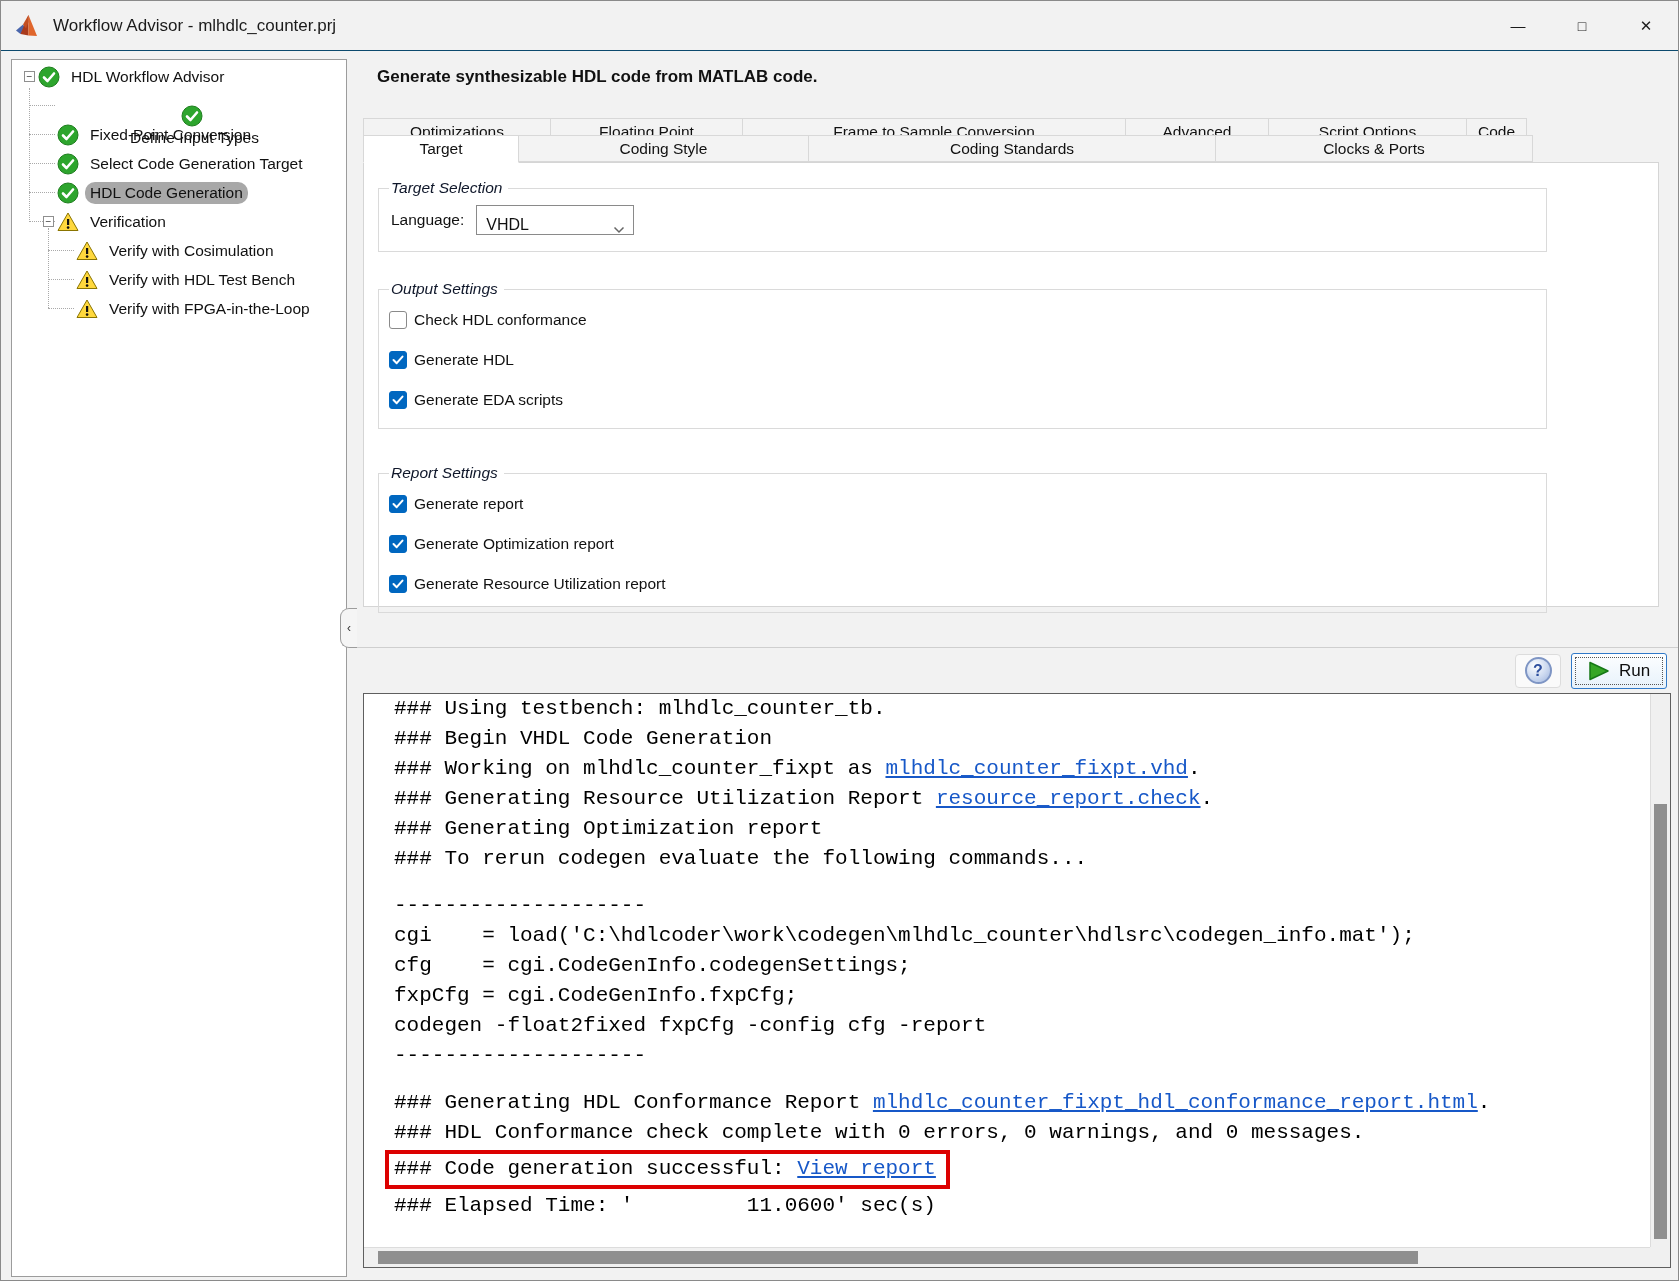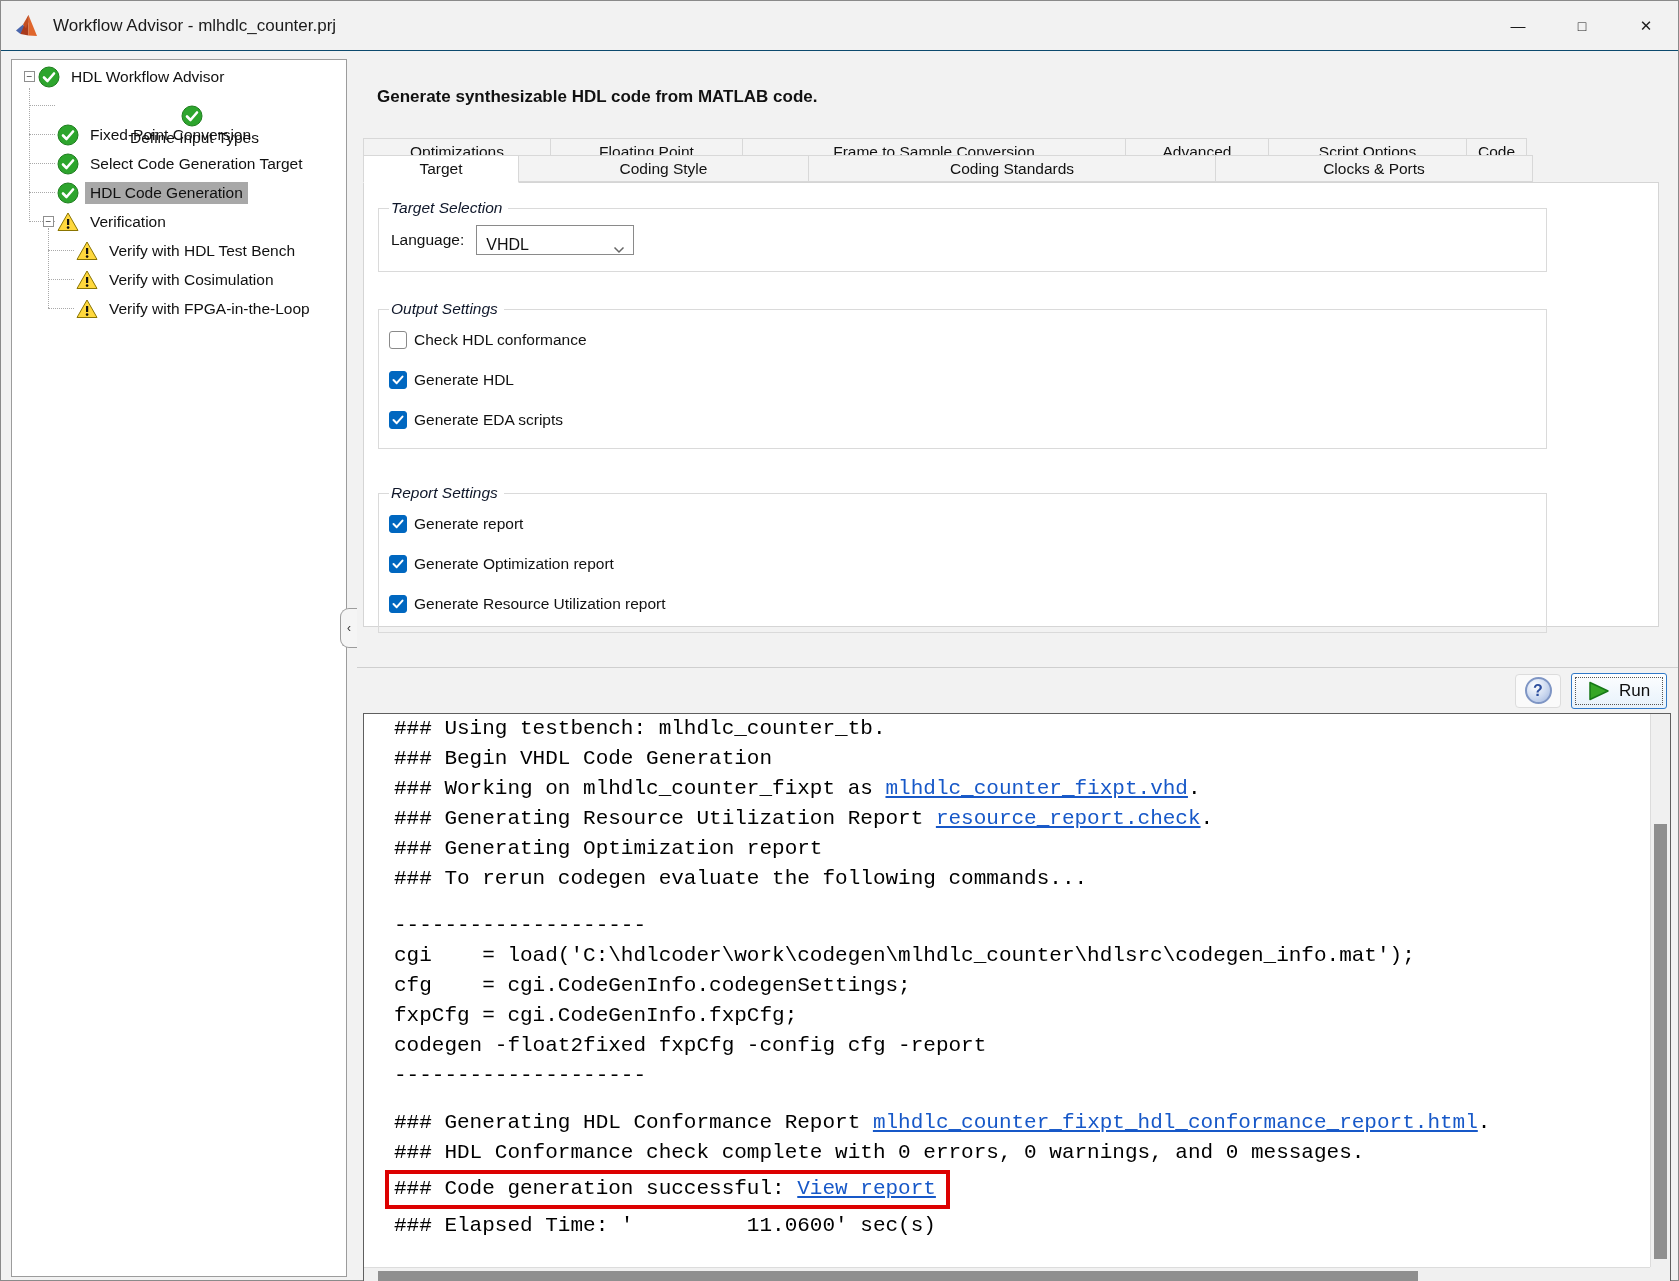--- a/index.html
+++ b/index.html
@@ -37,41 +37,41 @@
   }
   .tree-row { height:29px; display:flex; align-items:center; position:relative; white-space:nowrap; }
   .expander-slot { width:14px; flex:0 0 14px; display:flex; align-items:center; justify-content:flex-start; position:relative; z-index:2; }
   .expander-box {
     width:11px; height:11px; border:1px solid #8f8f8f; background:#fff;
     font-size:10px; line-height:8px; color:#333;
     display:flex; align-items:center; justify-content:center;
   }
   .tree-icon { width:22px; height:22px; flex:0 0 22px; margin-right:6px; display:flex; position:relative; z-index:2; }
   .tree-label { font-size:15.5px; color:#111; padding:2px 5px; }
-  .tree-label.selected { background:#a8a8a8; }
+  .tree-label.selected { background:#a8a8a8;border-radius:10px; }
   .vline { position:absolute; width:0; border-left:1px dotted #a9a9a9; z-index:1; }
   .vline.v1 { left:17px; top:28px; height:134px; }
   .vline.v2 { left:36px; top:168px; height:80px; }
   .tree-row.lv1::before {
     content:''; position:absolute; left:17px; top:14px; width:26px;
     border-top:1px dotted #a9a9a9;
   }
   .tree-row.lv2::before {
     content:''; position:absolute; left:36px; top:14px; width:26px;
     border-top:1px dotted #a9a9a9;
   }
   
   .collapse-handle {
     position:absolute; left:339px; top:607px; width:17px; height:40px;
     border:1px solid #9c9c9c; border-right:none; border-radius:9px 0 0 9px;
     background:#f5f5f5; display:flex; align-items:center; justify-content:center;
     font-size:12px; color:#333; z-index:6;
   }
   
-  .main { position:absolute; left:356px; top:58px; right:0; bottom:0;margin-top:20px; }
+  .main { position:absolute; left:356px; top:58px; right:0; bottom:0; }
   .heading { margin:8px 0 0 20px; font-size:17px; font-weight:bold; color:#111; height:24px; }
   .tabs { display:flex; margin-left:6px; align-items:flex-start; }
   .tabs.row1 { margin-top:27px; height:17px; }
   .tabs.row2 { height:28px; margin-bottom:-1px; position:relative; z-index:2; }
   .tab {
     height:27px; border:1px solid #d8d8d8; background:#f3f3f3;
     display:flex; align-items:center; justify-content:center;
     font-size:15.5px; color:#111;
   }
   .tab + .tab { margin-left:-1px; }
@@ -242,32 +242,32 @@
       </div>
       <div class="tree-row lv2" style="padding-left: 50px;">
         <span class="expander-slot"></span>
         <span class="tree-icon">
           <svg width="22" height="22" viewBox="0 0 22 22">
             <path d="M11 2 L21 19.5 H1 Z" fill="#FFD83D" stroke="#8a7400" stroke-width="1"></path>
             <rect x="10" y="8" width="2.2" height="6" fill="#111"></rect>
             <circle cx="11.1" cy="16.6" r="1.3" fill="#111"></circle>
           </svg>
         </span>
-        <span class="tree-label">Verify with HDL Test Bench</span>
+        <span class="tree-label">Verify with Cosimulation</span>
       </div>
       <div class="tree-row lv2" style="padding-left: 50px;">
         <span class="expander-slot"></span>
         <span class="tree-icon">
           <svg width="22" height="22" viewBox="0 0 22 22">
             <path d="M11 2 L21 19.5 H1 Z" fill="#FFD83D" stroke="#8a7400" stroke-width="1"></path>
             <rect x="10" y="8" width="2.2" height="6" fill="#111"></rect>
             <circle cx="11.1" cy="16.6" r="1.3" fill="#111"></circle>
           </svg>
         </span>
-        <span class="tree-label">Verify with Cosimulation</span>
+        <span class="tree-label">Verify with HDL Test Bench</span>
       </div>
       <div class="tree-row lv2" style="padding-left: 50px;">
         <span class="expander-slot"></span>
         <span class="tree-icon">
           <svg width="22" height="22" viewBox="0 0 22 22">
             <path d="M11 2 L21 19.5 H1 Z" fill="#FFD83D" stroke="#8a7400" stroke-width="1"></path>
             <rect x="10" y="8" width="2.2" height="6" fill="#111"></rect>
             <circle cx="11.1" cy="16.6" r="1.3" fill="#111"></circle>
           </svg>
         </span>

